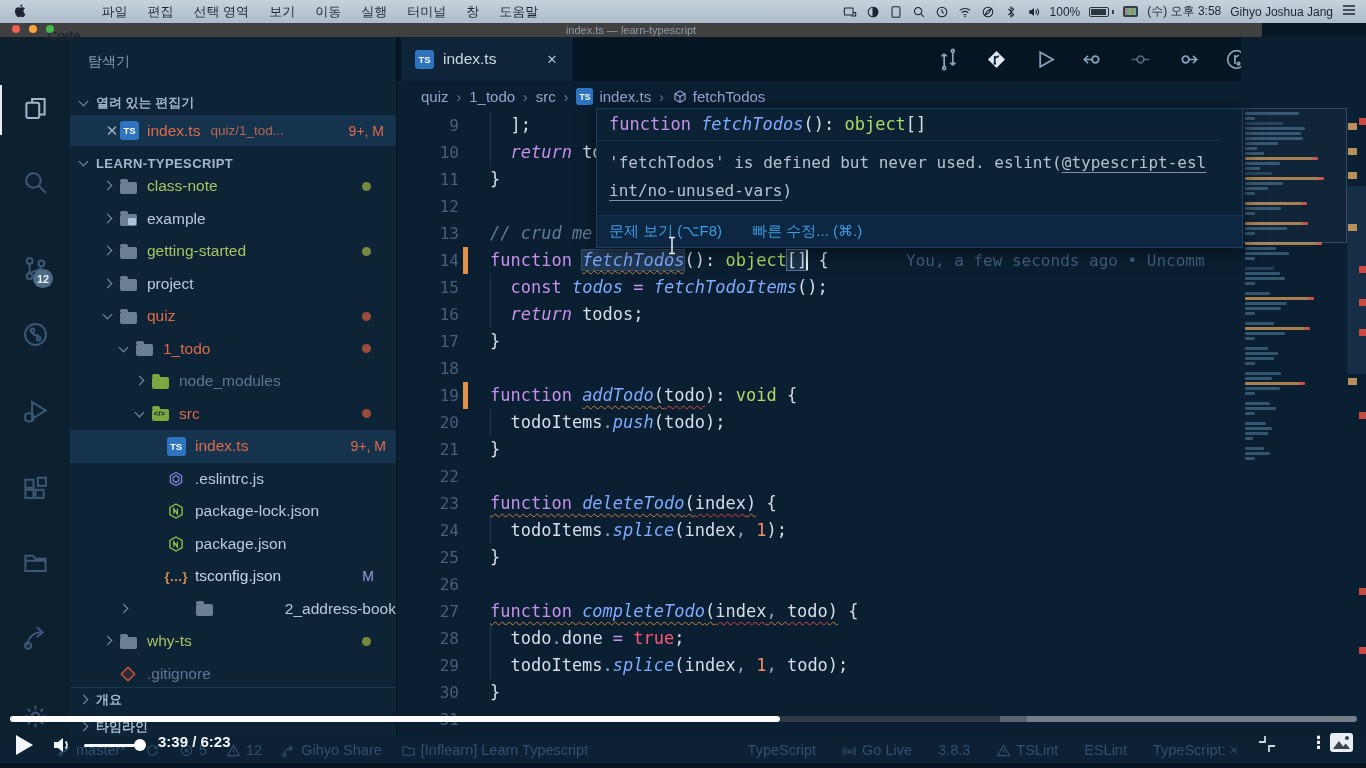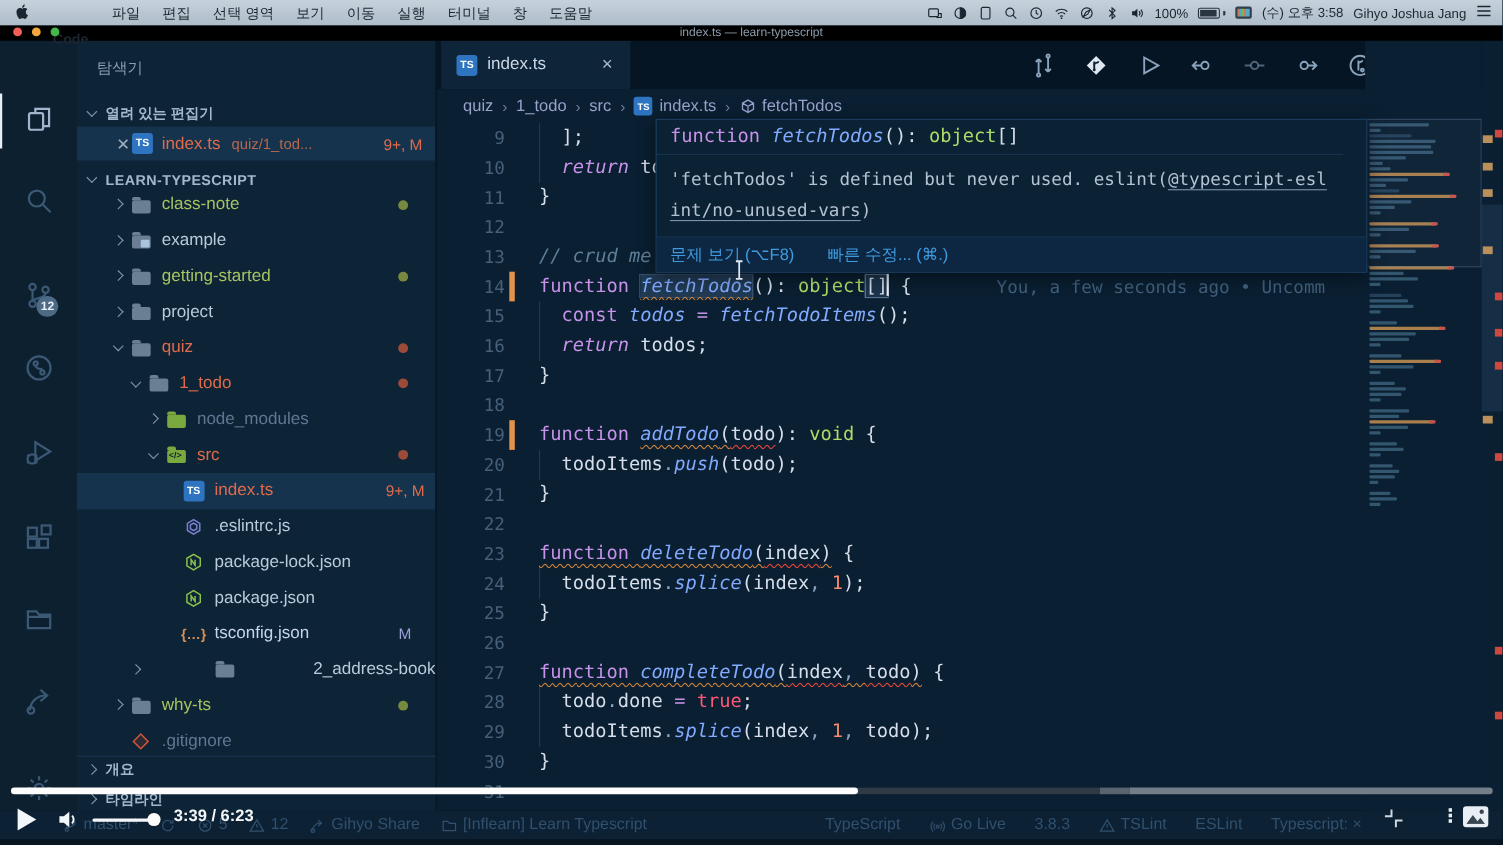--- a/index.html
+++ b/index.html
@@ -18,21 +18,21 @@
   #menu-right .txt { font-size:12px; }
   .batt { display:flex; align-items:center; gap:3px; }
   .batt .shell { width:20px; height:10px; border:1px solid #2a3540; border-radius:2px; position:relative; }
   .batt .shell i { position:absolute; left:1px; top:1px; bottom:1px; width:15px; background:#2a3540; display:block; }
   .batt .nub { width:2px; height:4px; background:#2a3540; border-radius:0 1px 1px 0; }
   .inputsrc { width:15px; height:11px; background:#31404e; border-radius:2px; position:relative; }
   .inputsrc::before { content:""; position:absolute; inset:2px; background:
     repeating-linear-gradient(90deg,#c75,#c75 2px,#5ac 2px,#5ac 4px,#7b5 4px,#7b5 6px); }
 
   
-  #titlebar { position:absolute; left:0; top:23px; width:1366px; height:14px; background:#000000; z-index:29; }
+  #titlebar { position:absolute; left:0; top:23px; width:1262px; height:14px; background:#404040; z-index:29; }
   #titlebar .title { position:absolute; left:0; right:0; top:1px; text-align:center; font-size:11px; color:#8d9cab; }
   .tl { position:absolute; top:25px; width:8px; height:8px; border-radius:50%; z-index:31; }
 
   
   #main { position:absolute; left:0; top:37px; width:1366px; height:700px; }
 
   
   #activitybar { position:absolute; left:0; top:0; width:70px; height:700px; background:#0c2030; }
   .act-item { position:absolute; left:22px; width:27px; height:27px; color:#3b5874; }
   .act-item svg { width:27px; height:27px; }
@@ -882,21 +882,21 @@
       <span class="st-item">
         <svg viewBox="0 0 16 16" fill="none" stroke="currentColor" stroke-width="1.2">
           <path d="M8 2.5L14.5 13.5h-13zM8 6.5v3.4M8 11.8v.3"></path>
         </svg>
         <span>TSLint</span>
       </span>
       <span class="st-item">
         <span>ESLint</span>
       </span>
       <span class="st-item">
-        <span>Typescript: ×</span>
+        <span>TypeScript: ×</span>
       </span>
     </div>
 </div>
 <div id="bottom-strip"></div>
 
 <div id="seekbar">
   <div id="seek-played"></div>
   <div id="seek-dark"></div>
   <div id="seek-buf"></div>
   <div id="seek-rest"></div>

